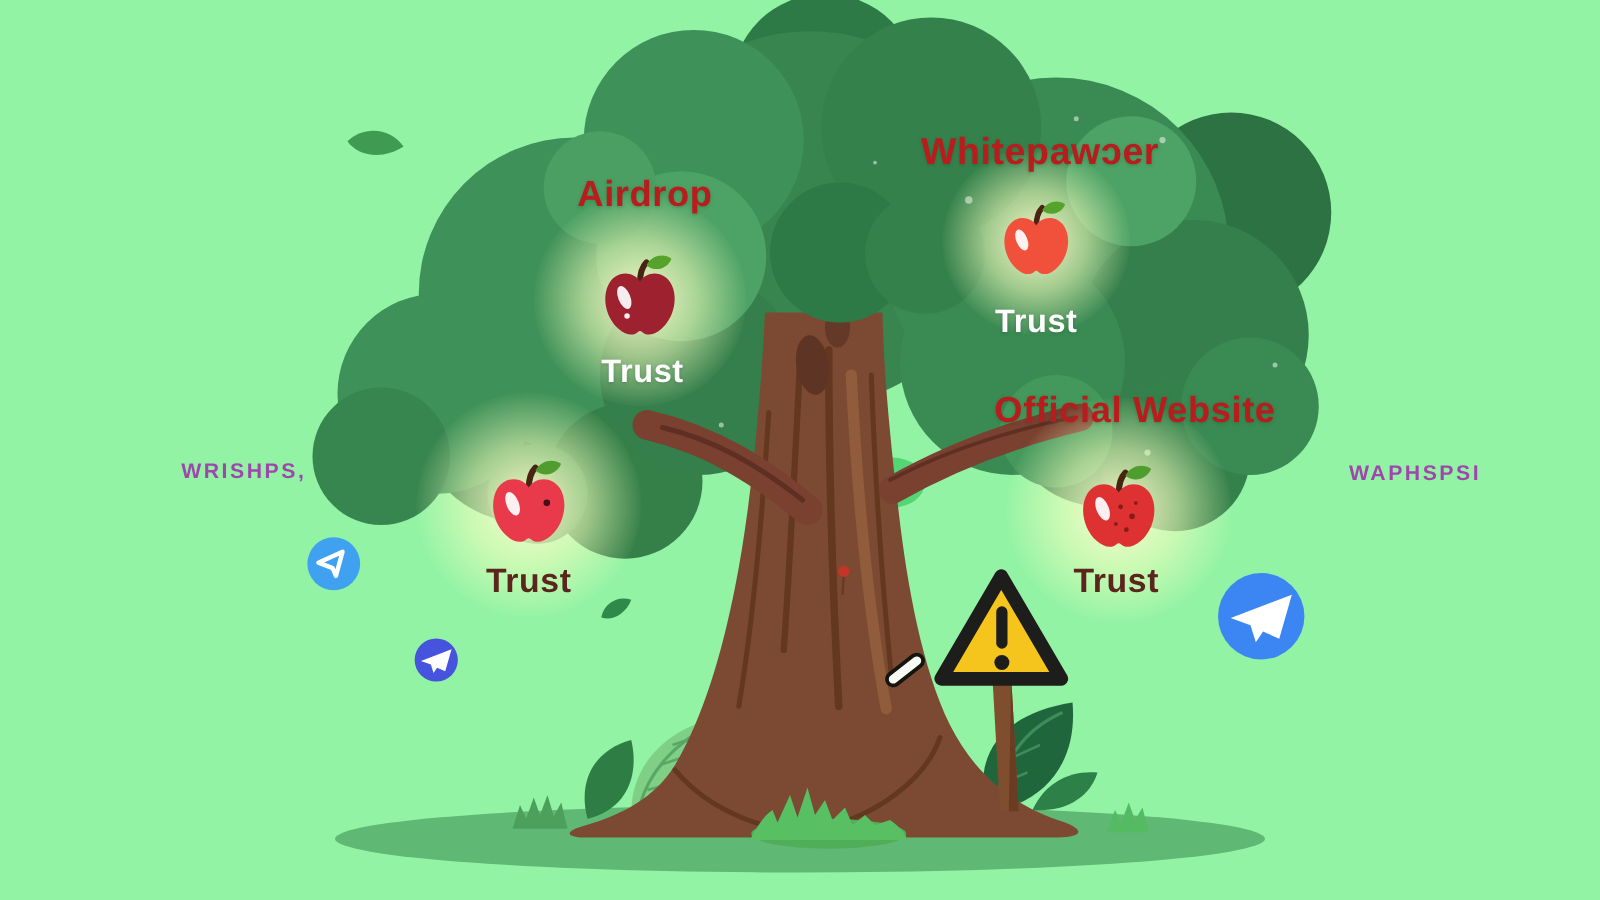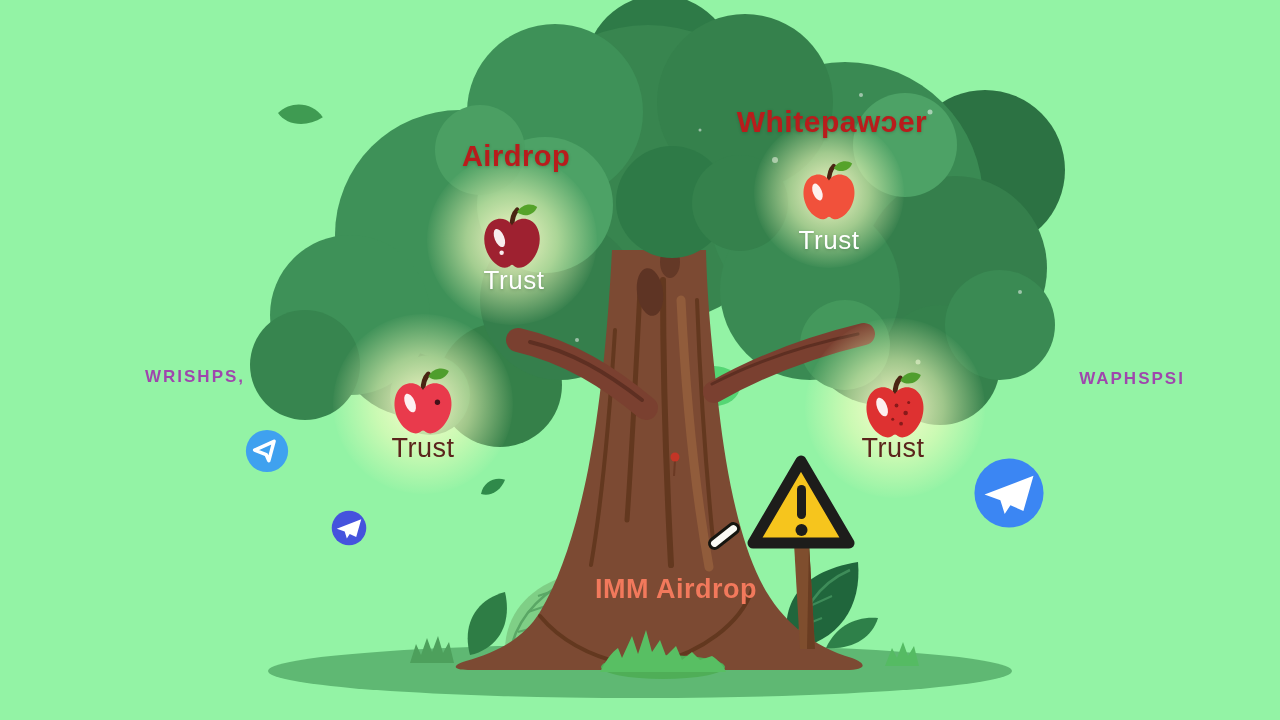--- a/index.html
+++ b/index.html
@@ -8,21 +8,21 @@
     background:#93f3a5;
     font-family:"Liberation Sans",sans-serif;
   }
   .scene svg{display:block;}
   .illustration{position:absolute;left:0;top:0;}
   .overlay{position:absolute;transform:translate(-50%,-50%);white-space:nowrap;}
   .feature-label{
     color:#b91c1c;font-weight:bold;letter-spacing:.5px;
     text-shadow:0 1px 3px rgba(20,60,30,.25);
   }
-  .trust-label{font-weight:normal;letter-spacing:.5px;}
+  .trust-label{font-weight:bold;letter-spacing:.5px;margin-top:17px;}
   .trust-white{color:#ffffff;text-shadow:0 1px 3px rgba(20,60,30,.25);}
   .trust-dark{color:#5b241c;}
   .glow{
     position:absolute;transform:translate(-50%,-50%);border-radius:50%;
     background:radial-gradient(circle,
       rgba(255,252,205,.95) 0%,
       rgba(246,255,190,.55) 38%,
       rgba(246,255,190,0) 72%);
     pointer-events:none;
   }
@@ -199,33 +199,33 @@
   <svg class="apple" style="left:423px;top:403px" width="76" height="76" viewBox="0 0 100 100">
     <path d="M50 34 C50 26 51 18 57 12" stroke="#4a2413" stroke-width="6.5" fill="none" stroke-linecap="round"></path>
     <path d="M57 15 C63 4 76 2 84 8 C80 19 66 23 57 15 Z" fill="#4f9e2d"></path>
     <path d="M50 33 C44 22 26 20 17 34 C8 49 13 72 27 84 C35 91 43 92 48 87 C49 86 51 86 52 87 C57 92 65 91 73 84 C87 72 92 49 83 34 C74 20 56 22 50 33 Z" fill="#e93a4c"></path>
     <ellipse cx="33" cy="50" rx="6.5" ry="13" fill="#ffffff" opacity="0.92" transform="rotate(-22 33 50)"></ellipse>
     <circle cx="69" cy="49" r="3.5" fill="#431019"></circle>
   </svg>
   <div class="overlay trust-label trust-dark" style="left:423px;top:448px;font-size:27px">Trust</div>
 
   <div class="glow" style="left:895px;top:408px;width:180px;height:180px"></div>
+  <div class="overlay feature-label" style="left:908px;top:329px;font-size:29px">Official Website</div>
   <svg class="apple" style="left:895px;top:407px" width="76" height="76" viewBox="0 0 100 100">
     <path d="M50 34 C50 26 51 18 57 12" stroke="#4a2413" stroke-width="6.5" fill="none" stroke-linecap="round"></path>
     <path d="M57 15 C63 4 76 2 84 8 C80 19 66 23 57 15 Z" fill="#4f9e2d"></path>
     <path d="M50 33 C44 22 26 20 17 34 C8 49 13 72 27 84 C35 91 43 92 48 87 C49 86 51 86 52 87 C57 92 65 91 73 84 C87 72 92 49 83 34 C74 20 56 22 50 33 Z" fill="#de3131"></path>
     <ellipse cx="33" cy="50" rx="6.5" ry="13" fill="#ffffff" opacity="0.92" transform="rotate(-22 33 50)"></ellipse>
     <g fill="#7a1616" opacity="0.85">
       <circle cx="52" cy="48" r="2.5"></circle>
       <circle cx="64" cy="58" r="3"></circle>
       <circle cx="47" cy="66" r="2"></circle>
       <circle cx="58" cy="72" r="2.5"></circle>
       <circle cx="68" cy="44" r="2"></circle>
     </g>
   </svg>
   <div class="overlay trust-label trust-dark" style="left:893px;top:448px;font-size:27px">Trust</div>
 
-  <div class="overlay trunk-label" style="left:676px;top:589px">IMM Airdrop</div>
 
   <div class="overlay watermark" style="left:195px;top:377px">WRISHPS,</div>
   <div class="overlay watermark" style="left:1132px;top:379px">WAPHSPSI</div>
 
 </div>
 
 </body></html>

